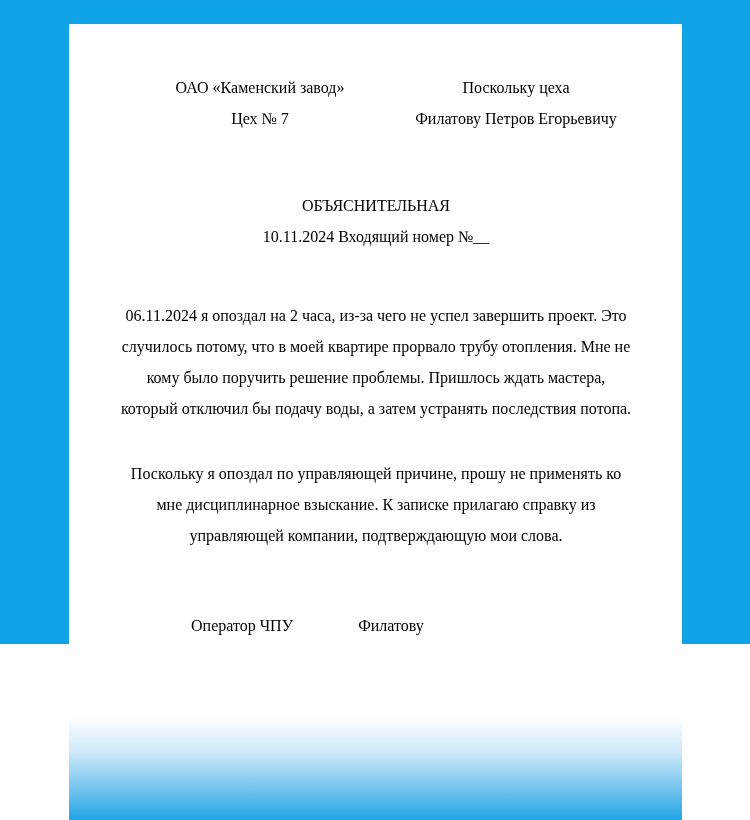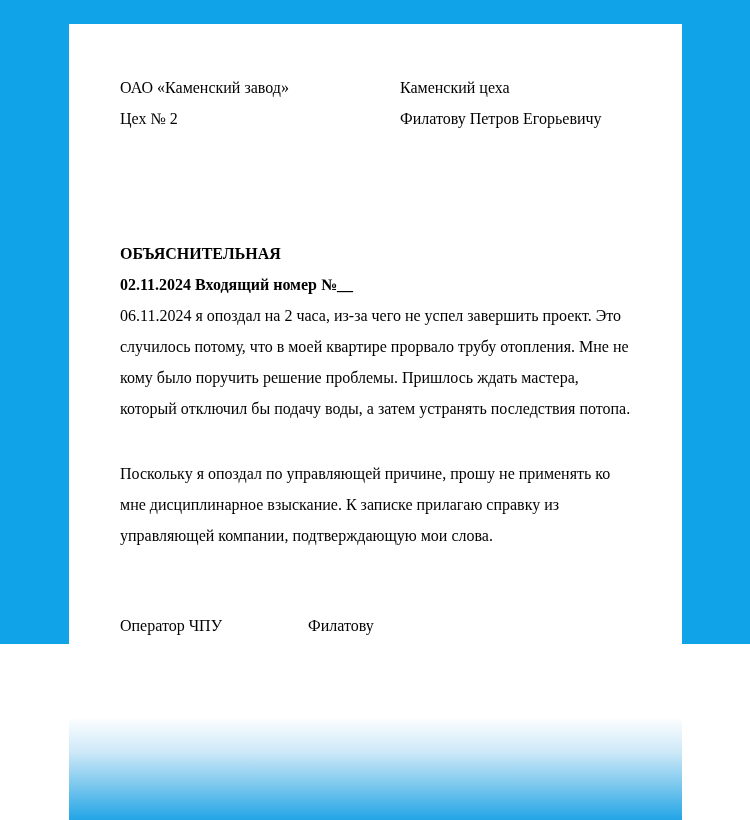--- a/index.html
+++ b/index.html
@@ -5,20 +5,21 @@
   * { margin: 0; padding: 0; box-sizing: border-box; }
   html, body {
     width: 750px; height: 820px;
     overflow: hidden;
     font-family: "Liberation Serif", "DejaVu Serif", serif;
   }
   .frame {
     position: absolute;
     width: 750px; height: 644px;
     background: #11a3e7;
+    text-align: center;
   }
   .paper {
     position: absolute;
     left: 69px; top: 24px;
     width: 613px; height: 796px;
     background: linear-gradient(180deg,
       #ffffff 0%,
       #ffffff 87%,
       #cde8f8 91.5%,
       #7ec9ee 95.5%,
@@ -27,54 +28,56 @@
   .content {
     padding: 48px 50px 0 51px;
     color: #000000;
     font-size: 16px;
     line-height: 31px;
   }
   .header-grid {
     display: grid;
     grid-template-columns: 280px 1fr;
   }
-  .title-block { margin-top: 104px; font-weight: bold; }
+  .title-block { margin-top: 56px; }
   .para {
     white-space: pre-line;
+    margin-top: 48px;
   }
   .para.second { margin-top: 34px; }
   .sig-row {
     display: flex;
     margin-top: 59px;
+    margin-left: 28px;
   }
   .sig-col-1 { width: 188px; }
   .sig-col-2 { width: 110px; }
   .sig-col-3 { flex: 1; }
 </style>
 </head>
 <body>
 
 <div class="frame">
   <div class="paper">
     <div class="content">
 
       <div class="header-grid">
         <div>
           <div>ОАО «Каменский завод»</div>
-          <div>Цех № 2</div>
+          <div>Цех № 7</div>
         </div>
         <div>
-          <div>Каменский цеха</div>
+          <div>Поскольку цеха</div>
           <div>Филатову Петров Егорьевичу</div>
         </div>
       </div>
 
       <div class="title-block">
         <div>ОБЪЯСНИТЕЛЬНАЯ</div>
-        <div>02.11.2024 Входящий номер №__</div>
+        <div>10.11.2024 Входящий номер №__</div>
       </div>
 
       <p class="para">06.11.2024 я опоздал на 2 часа, из-за чего не успел завершить проект. Это
 случилось потому, что в моей квартире прорвало трубу отопления. Мне не
 кому было поручить решение проблемы. Пришлось ждать мастера,
 который отключил бы подачу воды, а затем устранять последствия потопа.</p>
 
       <p class="para second">Поскольку я опоздал по управляющей причине, прошу не применять ко
 мне дисциплинарное взыскание. К записке прилагаю справку из
 управляющей компании, подтверждающую мои слова.</p>

